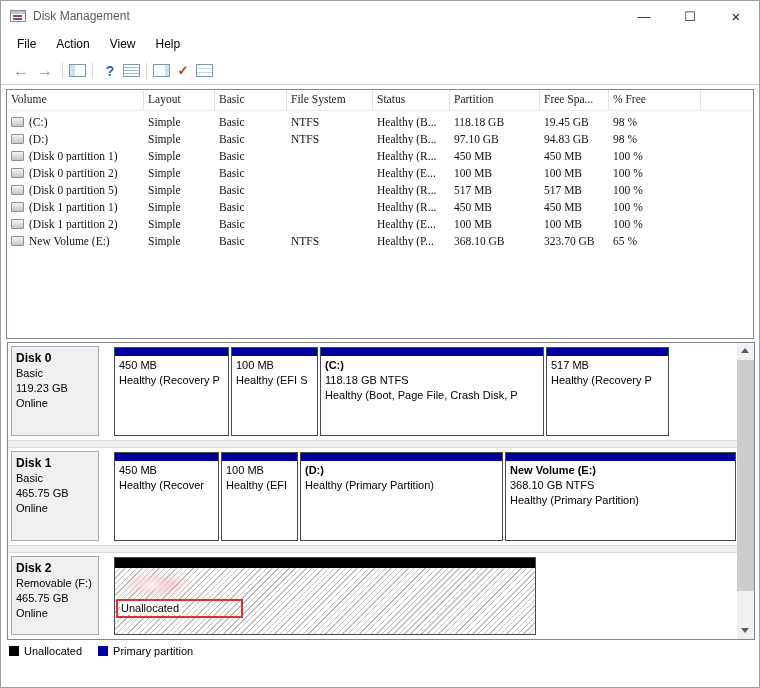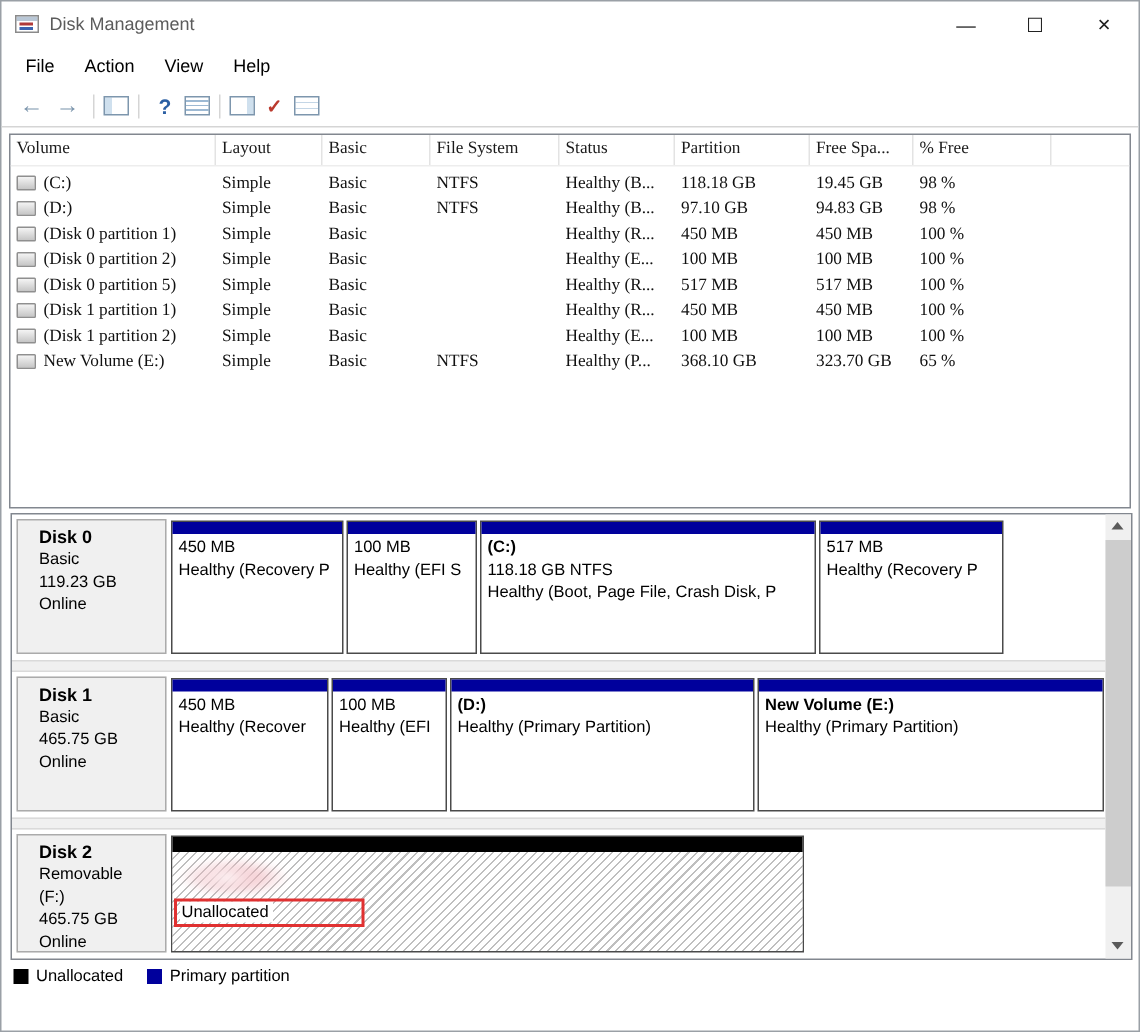--- a/index.html
+++ b/index.html
@@ -43,21 +43,21 @@
   .c0{width:137px;}.c1{width:71px;}.c2{width:72px;}.c3{width:86px;}.c4{width:77px;}.c5{width:90px;}.c6{width:69px;}.c7{width:92px;}
   .td.c0{display:flex;align-items:center;}
   .vol-icon{width:13px;height:10px;border:1px solid #8f8f8f;border-radius:1px;background:linear-gradient(#f4f4f4,#c6c6c6);margin-right:5px;flex:0 0 auto;box-sizing:border-box;}
 
   
   .bottom-pane{position:absolute;left:6px;top:341px;width:748px;height:298px;border:1px solid #82878f;box-sizing:border-box;background:#fff;}
   .disk-area{position:absolute;left:0;top:0;bottom:0;right:17px;overflow:hidden;}
   .disk-row{position:relative;height:97px;}
   .disk-row.short{height:86px;}
   .row-sep{height:8px;background:#f0f0f0;border-top:1px solid #dadada;border-bottom:1px solid #dadada;box-sizing:border-box;}
-  .disk-label{position:absolute;left:3px;top:3px;bottom:4px;width:100px;background:#f0f0f0;border:1px solid #ababab;box-sizing:border-box;padding:4px 14px;font-size:11px;line-height:15px;color:#000;overflow:hidden;}
+  .disk-label{position:absolute;left:3px;top:3px;bottom:4px;width:88px;background:#f0f0f0;border:1px solid #ababab;box-sizing:border-box;padding:4px 4px;font-size:11px;line-height:15px;color:#000;overflow:hidden;}
   .disk-name{font-weight:bold;font-size:12px;}
   .part-area{position:absolute;left:106px;top:0;right:0;bottom:0;}
   .part{position:absolute;top:4px;bottom:4px;border:1px solid #4a4a4a;box-sizing:border-box;background:#fff;}
   .part-bar{height:8px;}
   .part.unalloc .part-bar{height:10px;}
   .part-body{position:relative;height:calc(100% - 8px);box-sizing:border-box;padding:2px 4px;font-size:11px;line-height:15px;overflow:hidden;white-space:nowrap;color:#000;}
   .part.unalloc .part-body{height:calc(100% - 10px);padding:0;background:repeating-linear-gradient(135deg,#ffffff 0 3px,#bfbfbf 3px 4px);}
   .pline.bold{font-weight:bold;}
   .unalloc-label{position:absolute;left:5px;bottom:19px;background:#fff;padding:0 3px 0 1px;font-size:11px;line-height:14px;}
   .anno-smudge{position:absolute;left:4px;top:4px;width:74px;height:26px;border-radius:50%;filter:blur(2px);}
@@ -302,20 +302,21 @@
               <div class="part-bar" style="background: rgb(0, 0, 156);"></div>
               <div class="part-body">
                 <div class="pline bold">(D:)</div>
                 <div class="pline">Healthy (Primary Partition)</div>
               </div>
             </div>
             <div class="part" style="left: 391px; width: 231px;">
               <div class="part-bar" style="background: rgb(0, 0, 156);"></div>
               <div class="part-body">
                 <div class="pline bold">New Volume (E:)</div>
+                <div class="pline">368.10 GB NTFS</div>
                 <div class="pline">Healthy (Primary Partition)</div>
               </div>
             </div>
           </div>
         </div>
         <div class="row-sep"></div>
         <div class="disk-row short">
           <div class="disk-label">
             <div class="disk-name">Disk 2</div>
             <div>Removable (F:)</div>

